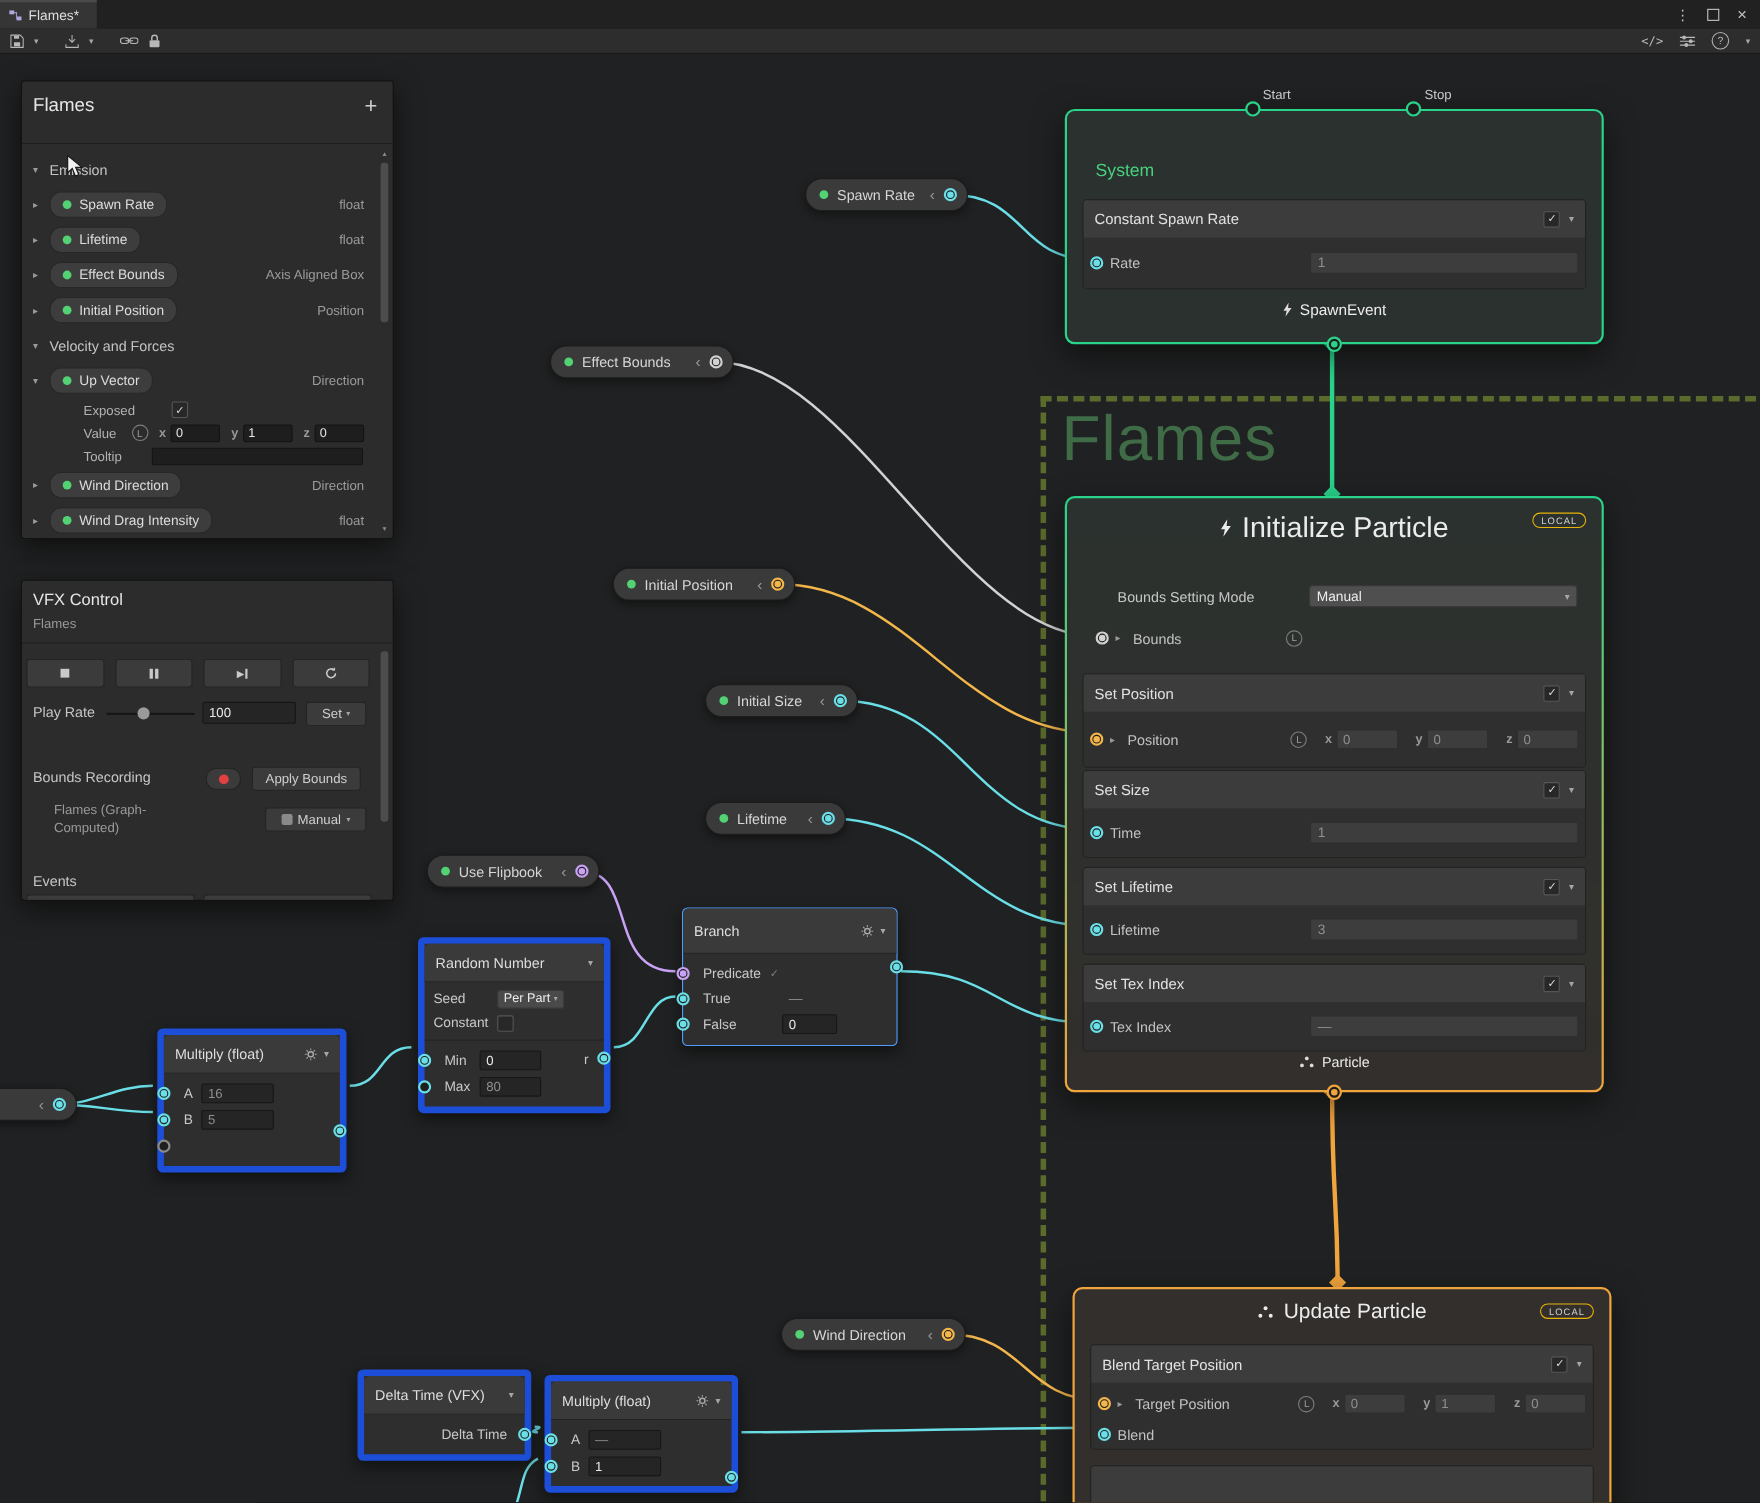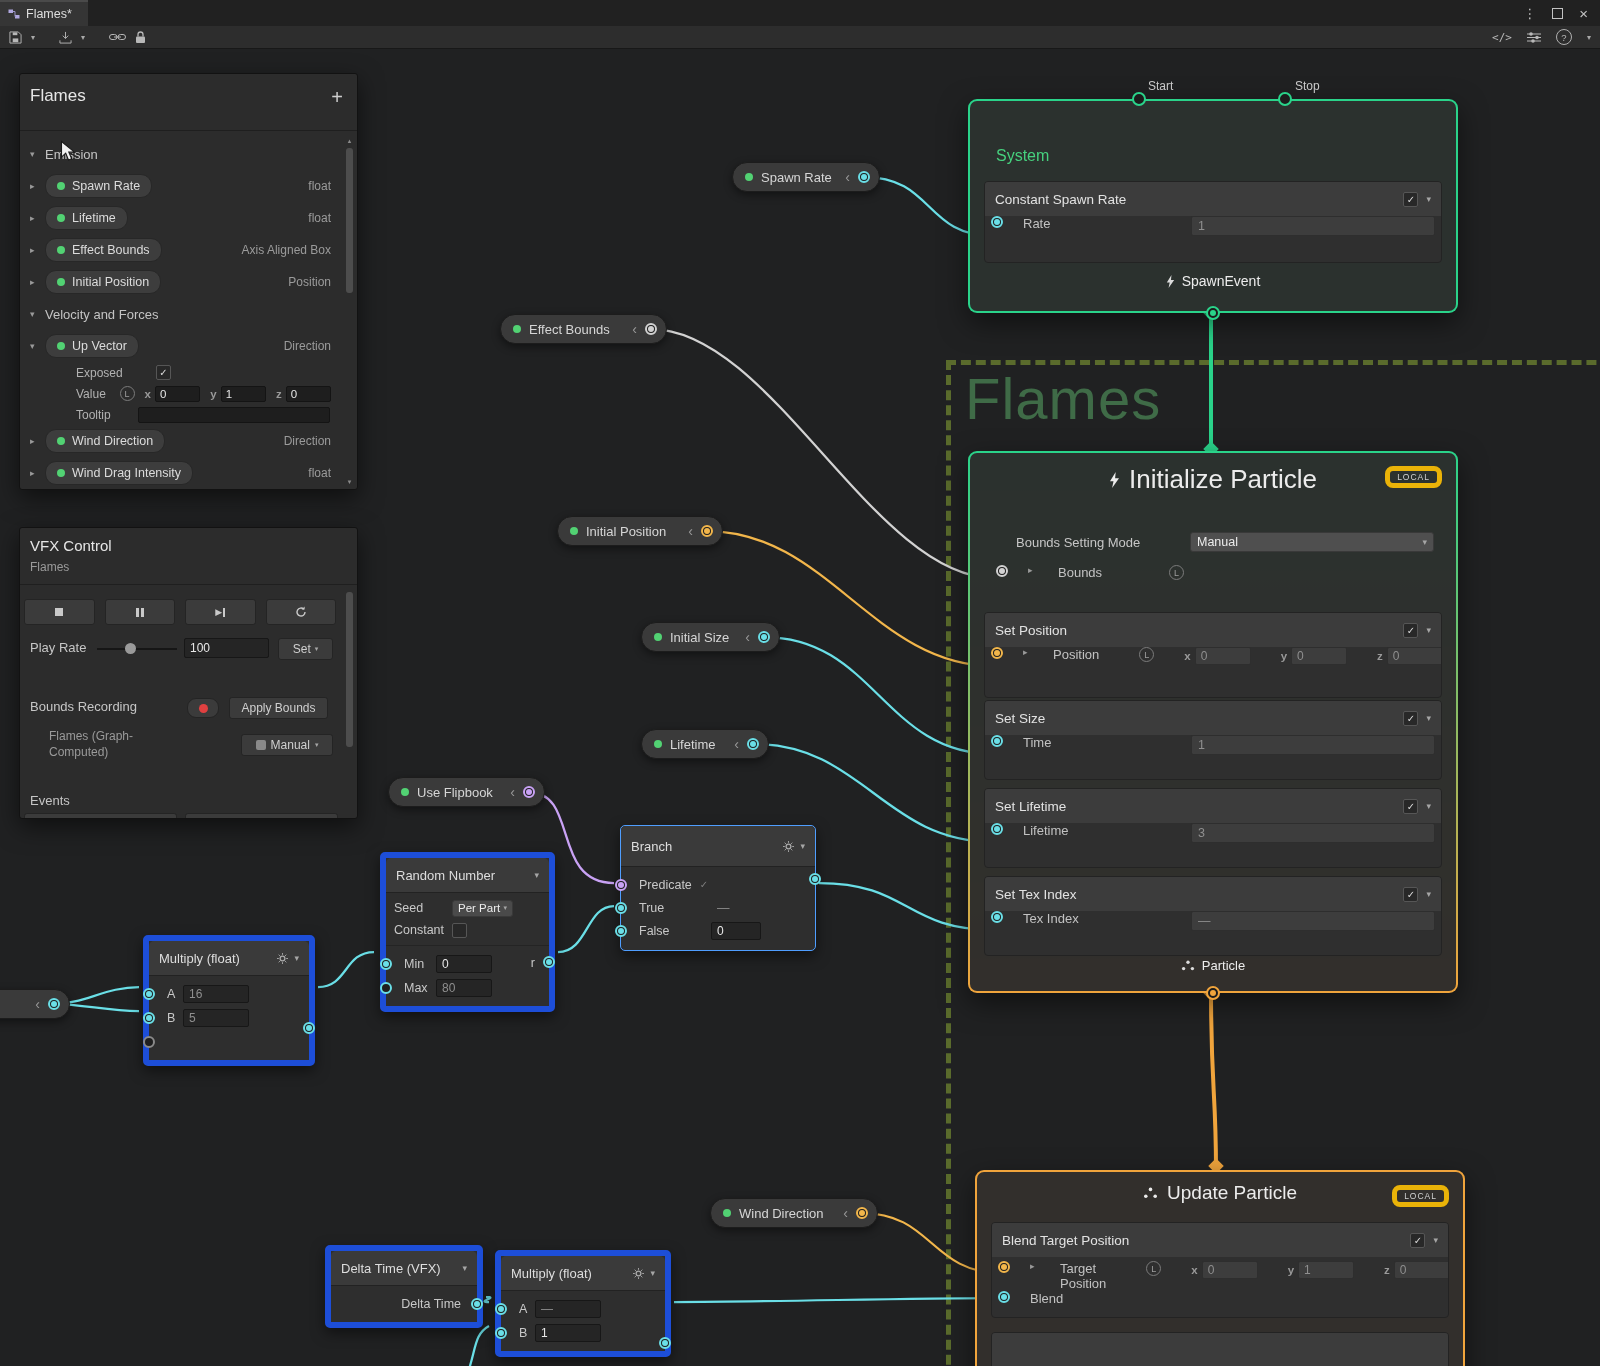--- a/index.html
+++ b/index.html
@@ -55,26 +55,26 @@
   
   .boundary{position:absolute;left:946px;top:360px;width:700px;height:1040px;border:5px dashed #5a6b2c;z-index:1}
   .boundary-label{position:absolute;left:14px;top:0px;font-size:58px;color:#3f6b47;letter-spacing:1px}
   .wires{position:absolute;left:0;top:0;z-index:3;pointer-events:none}
   .gpill{position:absolute;height:30px;border-radius:15px;background:#3a3a3a;border:1px solid #1c1c1c;display:flex;align-items:center;gap:8px;padding:0 9px 0 12px;font-size:13px;color:#d6d6d6;box-shadow:0 3px 9px rgba(0,0,0,.45);z-index:10;box-sizing:border-box}
   .plabel{flex:1;white-space:nowrap}
   .coll{color:#999;font-size:14px}
   .ctx{position:absolute;border-radius:9px;padding:2px;z-index:5;box-shadow:0 10px 28px rgba(0,0,0,.5)}
   .ctx-in{position:relative;background:rgba(43,43,43,.97);border-radius:7px;height:100%;box-sizing:border-box}
   .ctx-title{position:absolute;left:0;right:0;display:flex;align-items:center;justify-content:center;gap:9px;font-size:20px;color:#ececec}
-  .badge{position:absolute;border:5px solid #eab308;border-radius:8px;padding:1px 7px;font-size:8.5px;letter-spacing:1px;color:#d2d2d2}
+  .badge{position:absolute;border:1px solid #eab308;border-radius:8px;padding:1px 7px;font-size:8.5px;letter-spacing:1px;color:#d2d2d2}
   .flabel{position:absolute;top:-22px;font-size:12px;color:#c9c9c9}
   .sysname{position:absolute;font-size:16px;color:#46d17e}
   .blk{position:absolute;left:14px;right:14px;border-radius:4px;overflow:hidden;border:1px solid #232323;background:#2f2f2f}
   .blk-h{height:34px;background:#3c3c3c;display:flex;align-items:center;gap:8px;padding:0 10px;font-size:13.5px;color:#e2e2e2}
-  .brow{display:flex;align-items:flex-start;gap:20px;padding:0 6px;font-size:13px;color:#c2c2c2}
+  .brow{display:flex;align-items:center;gap:6px;padding:0 6px;font-size:13px;color:#c2c2c2}
   .wfld{width:244px;margin-left:auto}
   .axg{display:inline-flex;align-items:center}
   .axv{background:#3d3d3d;border:1px solid #2e2e2e;border-radius:2px;width:56px;height:18px;line-height:16px;padding:0 5px;box-sizing:border-box;font-size:12px;color:#8f8f8f}
   .setrow{position:absolute;left:46px;right:14px;display:flex;align-items:center;font-size:13px;color:#c6c6c6;height:22px}
   .op{position:absolute;background:#2e2e2e;border:6px solid #1d4ed8;border-radius:5px;box-shadow:0 5px 14px rgba(0,0,0,.5);z-index:10;font-size:12.5px;color:#c8c8c8;box-sizing:border-box}
   .op-h{height:34px;background:#3a3a3a;border-radius:5px 5px 0 0;display:flex;align-items:center;gap:6px;padding:0 10px;font-size:13px;color:#dedede;border-bottom:1px solid #222}
   .op-b{position:relative;padding:6px 0}
   .op-row{display:flex;align-items:center;height:24px;padding:0 8px 0 18px;position:relative}
   .op-row.srow{height:22px;padding-left:8px}
   .ip{position:absolute;left:-6px;top:50%;margin-top:-6px}

